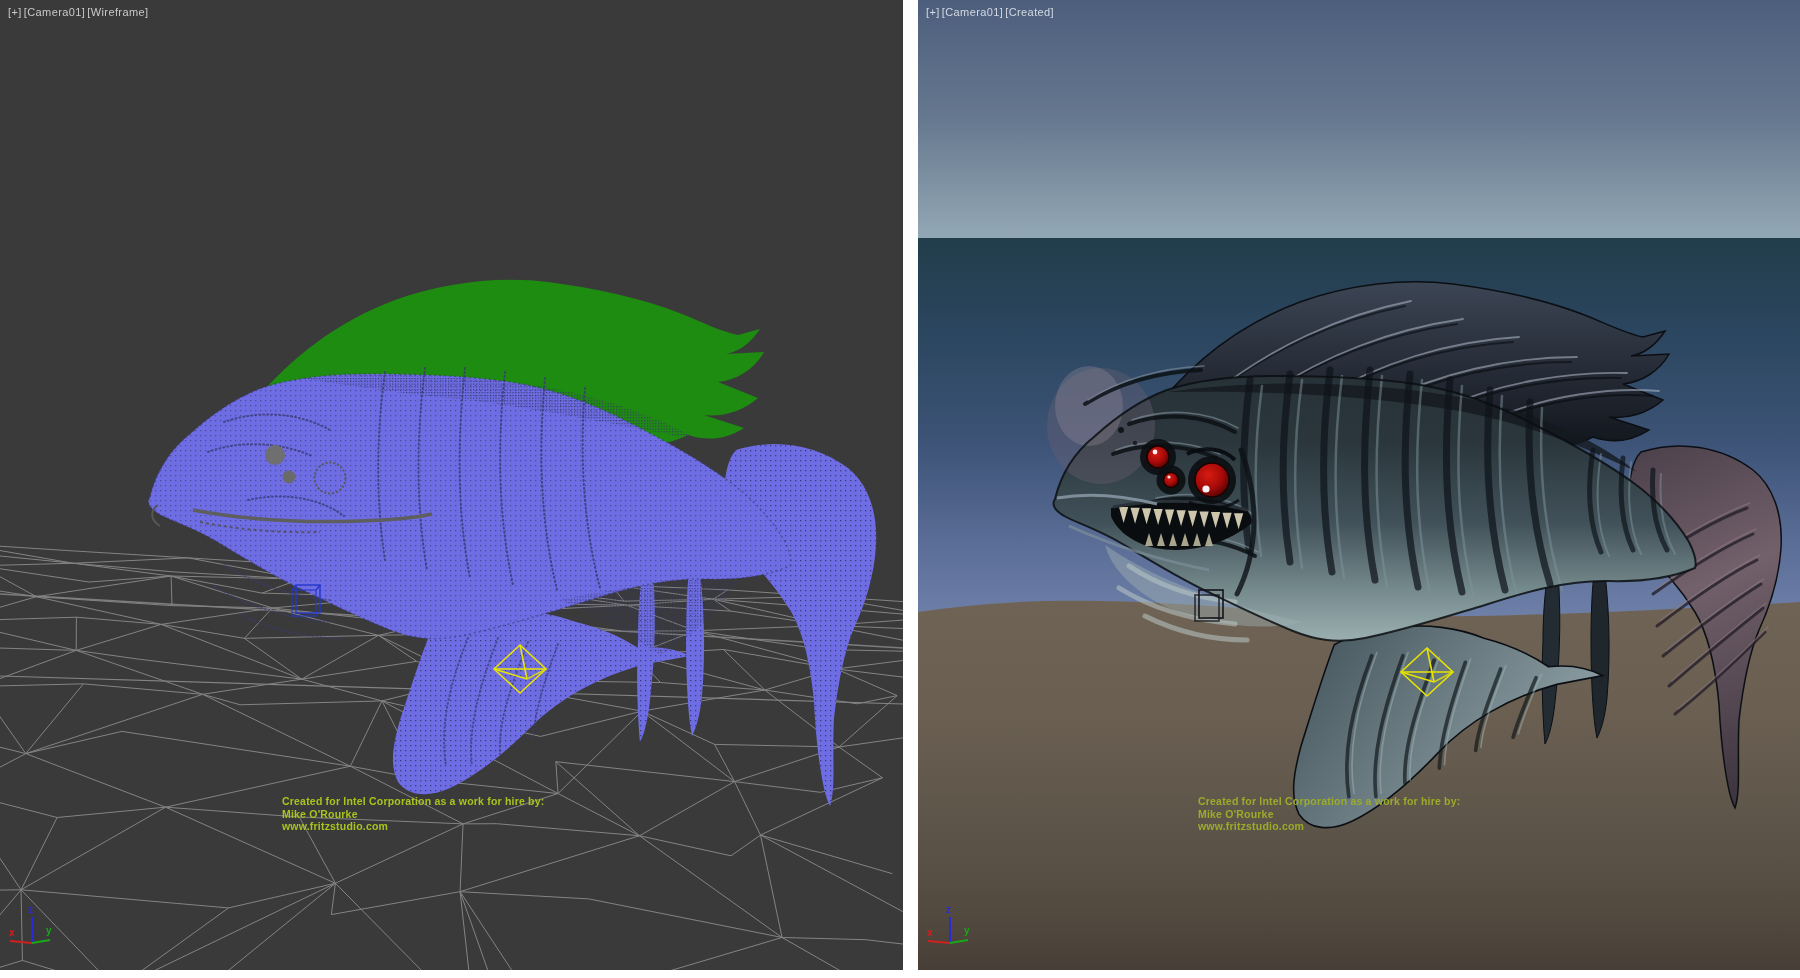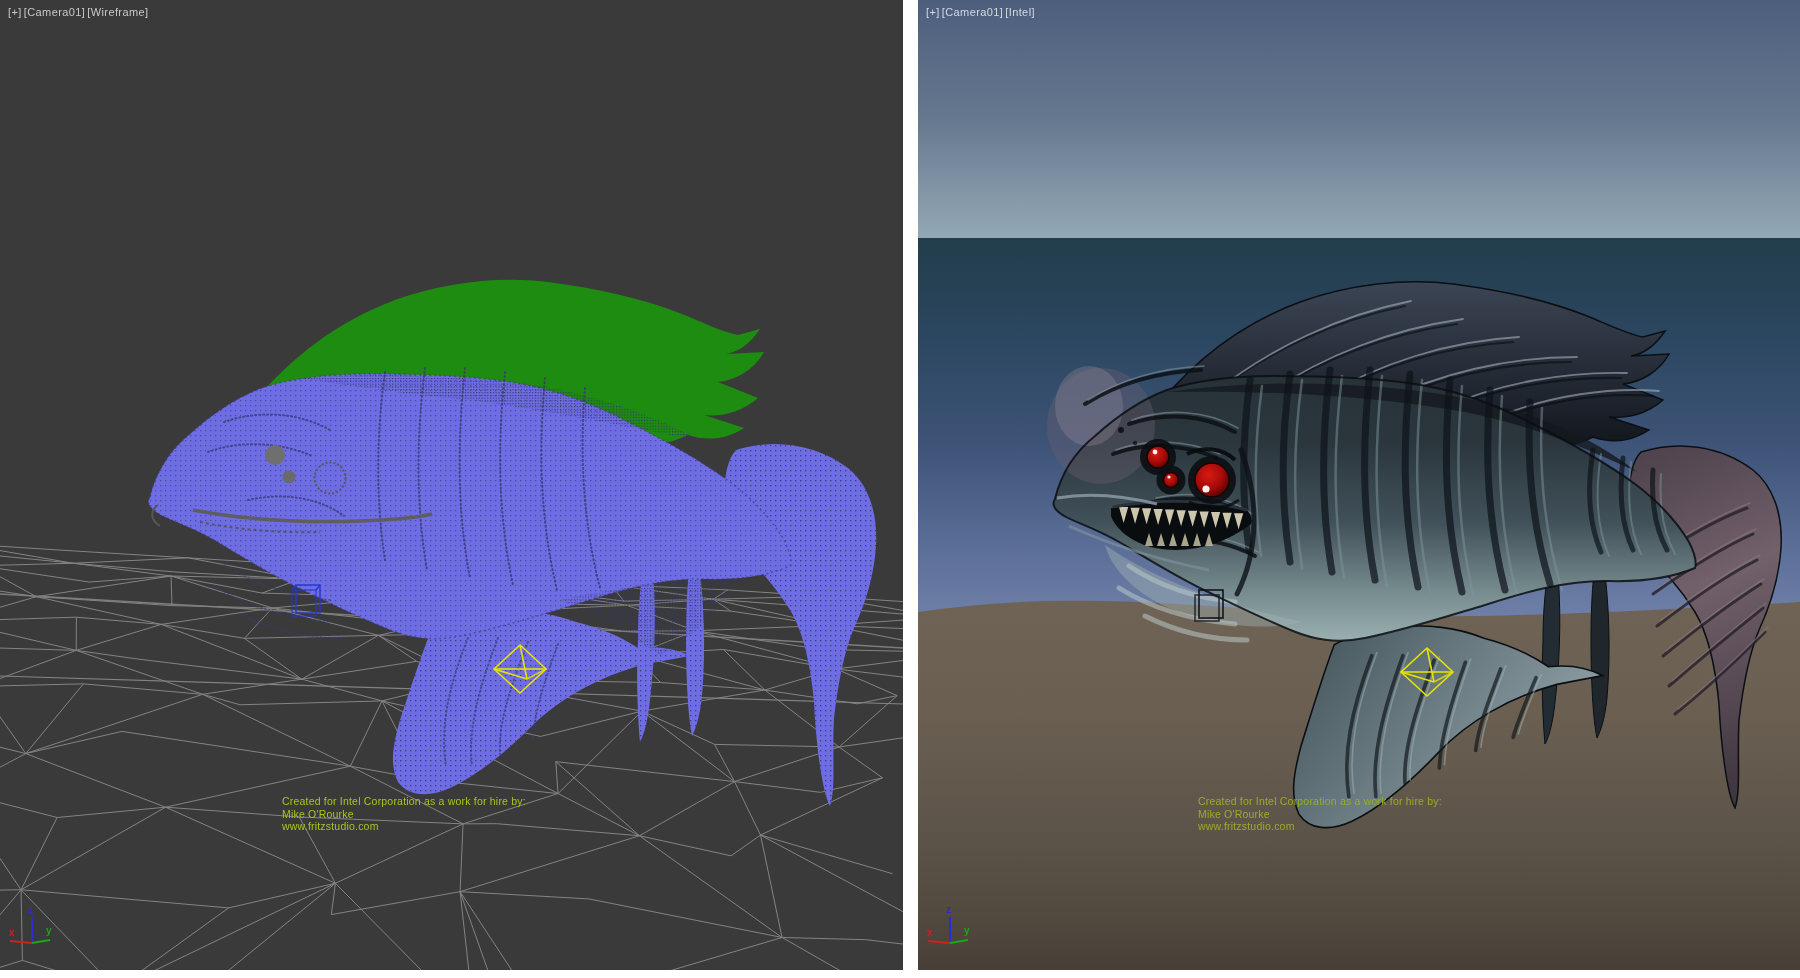--- a/index.html
+++ b/index.html
@@ -7,21 +7,21 @@
        font-family:"Liberation Sans",sans-serif;overflow:hidden}
   .viewport{position:absolute;top:0;height:970px;overflow:hidden}
   #vp-left{left:0;width:903px;background:#3a3a3a}
   #vp-right{left:918px;width:882px;background:#4d5e7d}
   svg.scene{position:absolute;left:0;top:0}
   .vp-label{position:absolute;top:6px;left:8px;z-index:30;font-size:11px;
             letter-spacing:.4px;display:flex;gap:2px;user-select:none}
   #vp-left  .vp-label{color:#c9c9c9}
   #vp-right .vp-label{color:#d4dae2}
   .vp-label span{cursor:pointer}
-  .credit{position:absolute;z-index:25;font-size:10.5px;font-weight:normal;
+  .credit{position:absolute;z-index:25;font-size:10.5px;font-weight:bold;
           line-height:12.5px;letter-spacing:.2px;white-space:nowrap}
   #vp-left  .credit{left:282px;top:795px;color:#a9c41d}
   #vp-right .credit{left:280px;top:795px;color:#9cab29}
   .axis-label{font-size:10px;font-weight:bold}
 </style>
 </head>
 <body>
 
 <div class="viewport" id="vp-left">
   <svg class="scene" id="svg-left" width="903" height="970" viewBox="0 0 903 970">
@@ -435,21 +435,21 @@
           <circle cx="264" cy="475" r="1.6" fill="#ffffff" opacity="0.9"></circle>
           <path d="M282,452 C298,444 318,446 330,458" fill="none" stroke="#080b0e" stroke-width="4" opacity="0.9"></path>
           <path d="M284,500 C300,508 320,508 334,498" fill="none" stroke="#080b0e" stroke-width="3" opacity="0.8"></path>
         </g>
       </g>
     </svg>
 
   <div class="vp-label">
     <span>[+]</span>
     <span>[Camera01]</span>
-    <span>[Intel]</span>
+    <span>[Created]</span>
   </div>
 
   <div class="credit">
     <div>Created for Intel Corporation as a work for hire by:</div>
     <div>Mike O'Rourke</div>
     <div>www.fritzstudio.com</div>
   </div>
 
   <svg class="scene" width="882" height="970" viewBox="0 0 882 970" style="z-index:28;pointer-events:none">
     <g>

